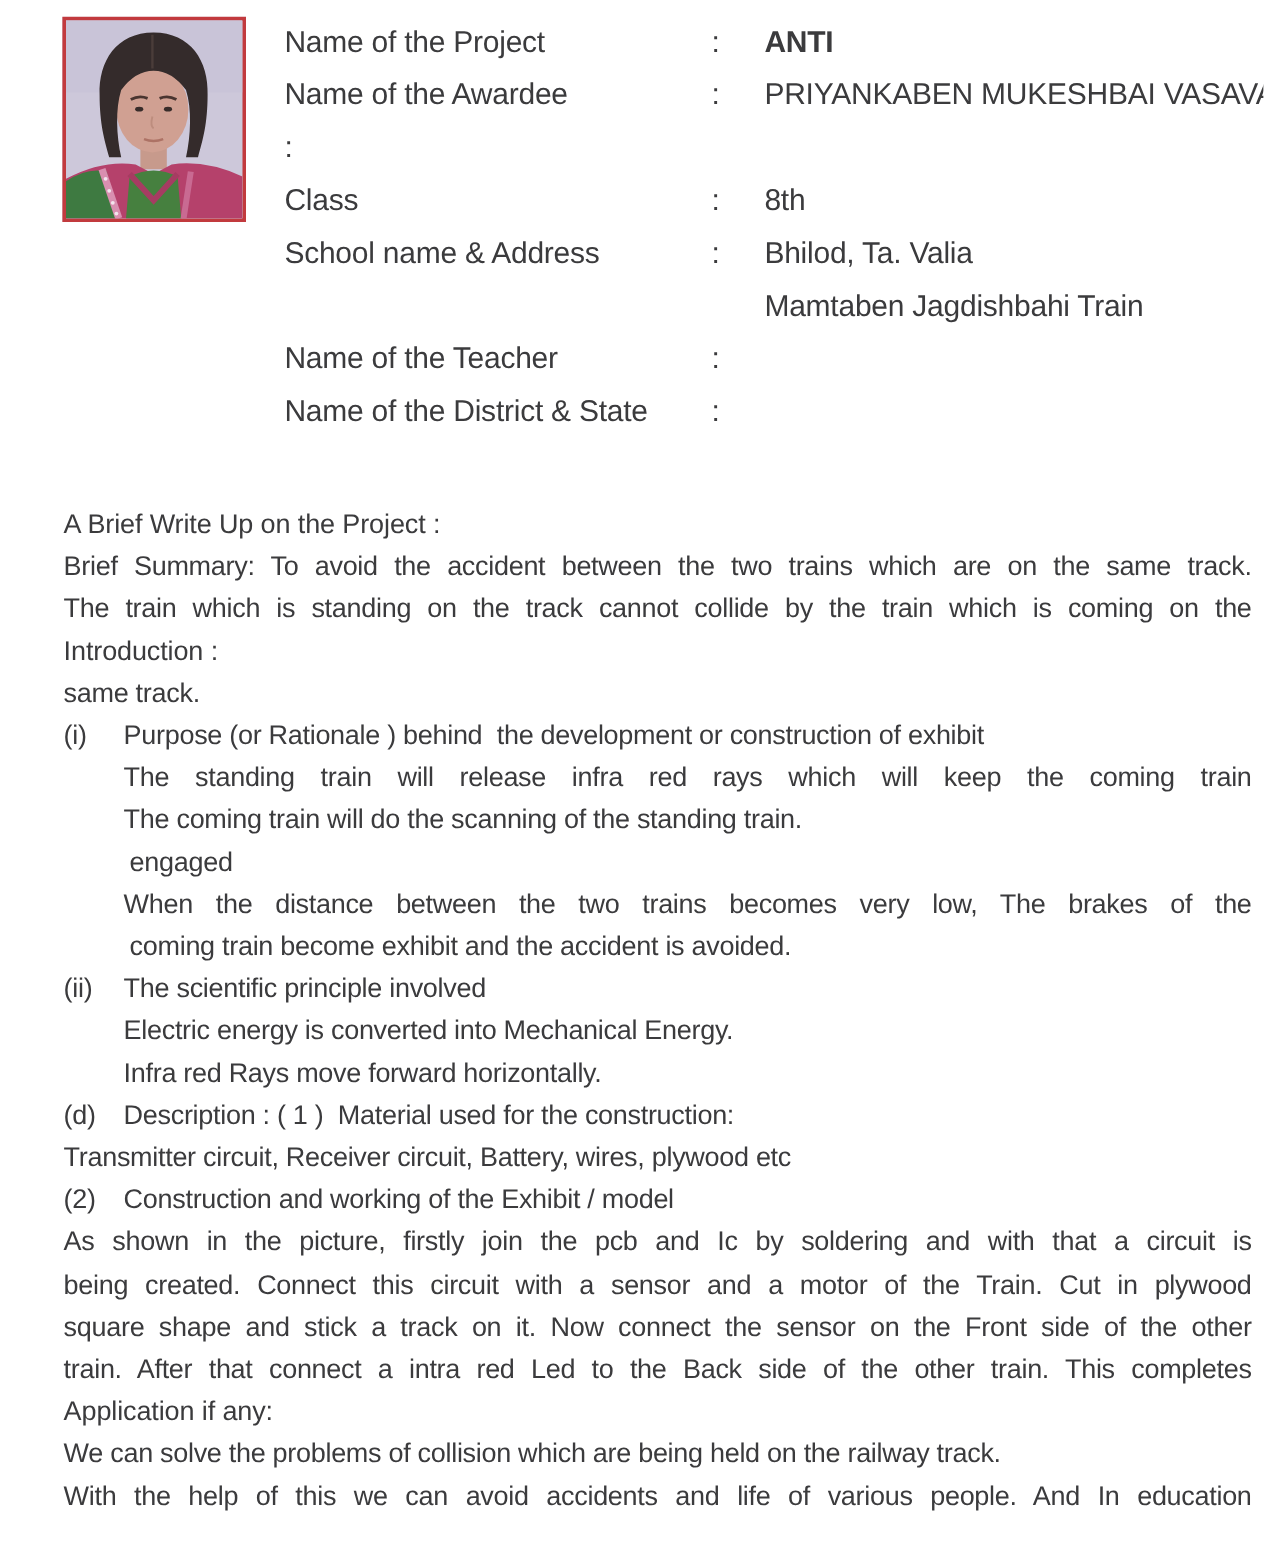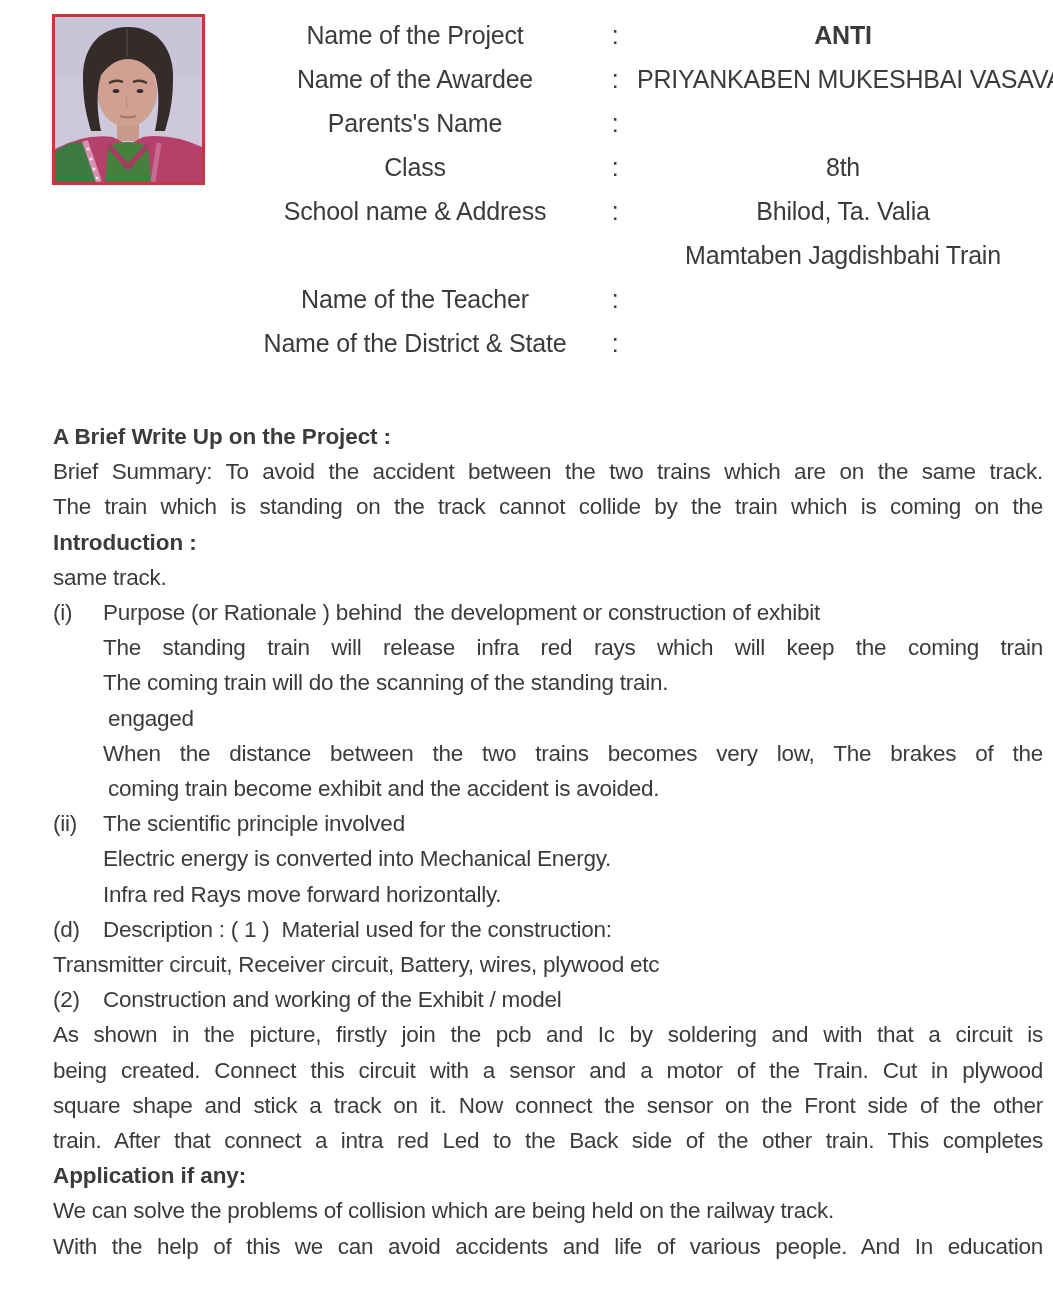--- a/index.html
+++ b/index.html
@@ -15,42 +15,42 @@
   #photo-frame{
     position:absolute;left:52px;top:14px;
     width:153px;height:171px;
     box-sizing:border-box;
     border:3px solid #c23a3e;
     background:#cdc8da;
   }
   #photo-frame svg{display:block;width:100%;height:100%;}
   
   #info-table{
-    position:absolute;left:237px;top:13px;right:4px;text-align:center;
+    position:absolute;left:237px;top:13px;right:4px;
   }
   .info-row{
     display:grid;
     grid-template-columns:356px 44px auto;
     height:44px;
     align-items:center;
     font-size:25px;
     letter-spacing:-0.2px;
     white-space:nowrap;
   }
   .info-row .value{overflow:visible;}
   .info-row .value.bold{font-weight:700;}
   
   #writeup{
     position:absolute;left:53px;top:419px;width:990px;
     font-size:22.5px;
     line-height:35.2px;
     letter-spacing:-0.25px;
   }
   .line{white-space:pre-wrap;}
-  .line.heading{font-weight:700;letter-spacing:-0.1px;}
+  .line.heading{font-weight:400;letter-spacing:-0.1px;}
   .line.para-fill{text-align:justify;text-align-last:justify;}
   .line.cont{margin-left:50px;}
   .line.cont2{margin-left:55px;}
   .line.cont-fill{margin-left:50px;text-align:justify;text-align-last:justify;}
   .line.item{display:flex;}
   .line.item .marker{flex:0 0 50px;}
   .line.item .mtext{flex:1 1 auto;white-space:pre-wrap;}
 </style>
 </head>
 <body>
@@ -104,21 +104,20 @@
         <span class="cell label">Name of the Project</span>
         <span class="cell sep">:</span>
         <span class="cell value bold">ANTI</span>
       </div>
       <div class="info-row">
         <span class="cell label">Name of the Awardee</span>
         <span class="cell sep">:</span>
         <span class="cell value">PRIYANKABEN MUKESHBAI VASAVA</span>
       </div>
       <div class="info-row">
-        <span class="cell label">Parents's Name</span>
         <span class="cell sep">:</span>
         <span class="cell value"></span>
       </div>
       <div class="info-row">
         <span class="cell label">Class</span>
         <span class="cell sep">:</span>
         <span class="cell value">8th</span>
       </div>
       <div class="info-row">
         <span class="cell label">School name &amp; Address</span>

